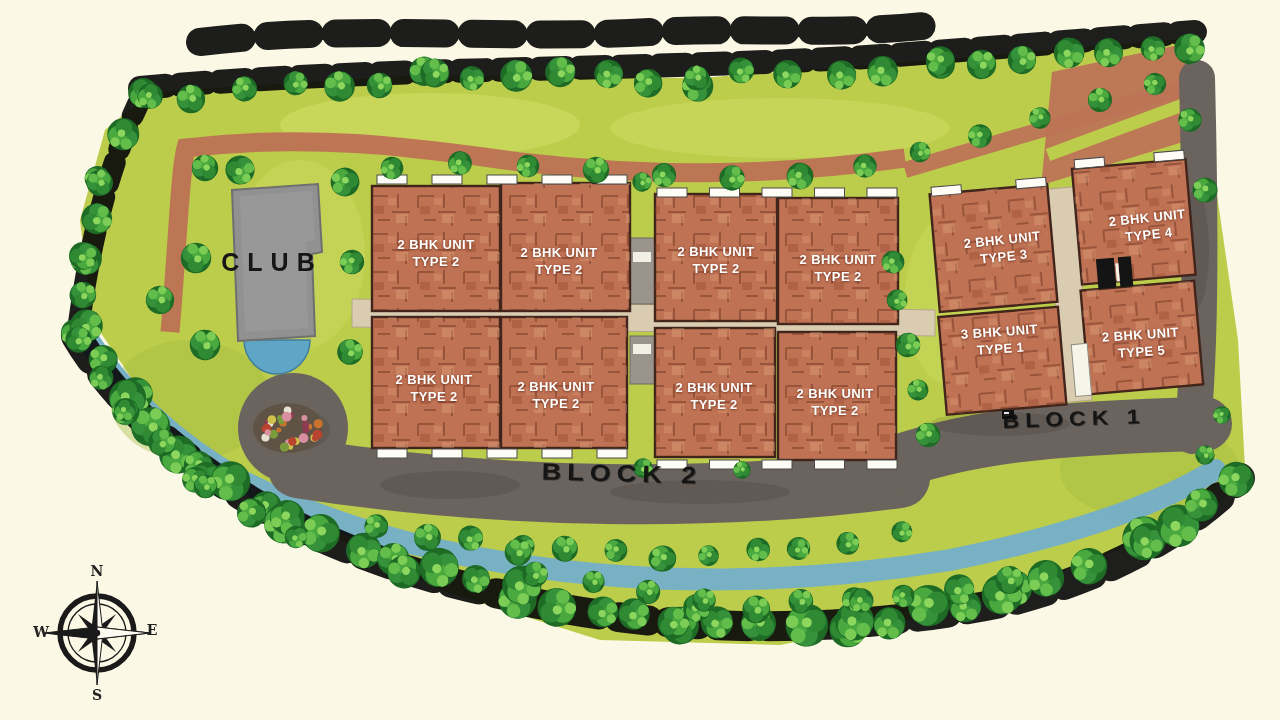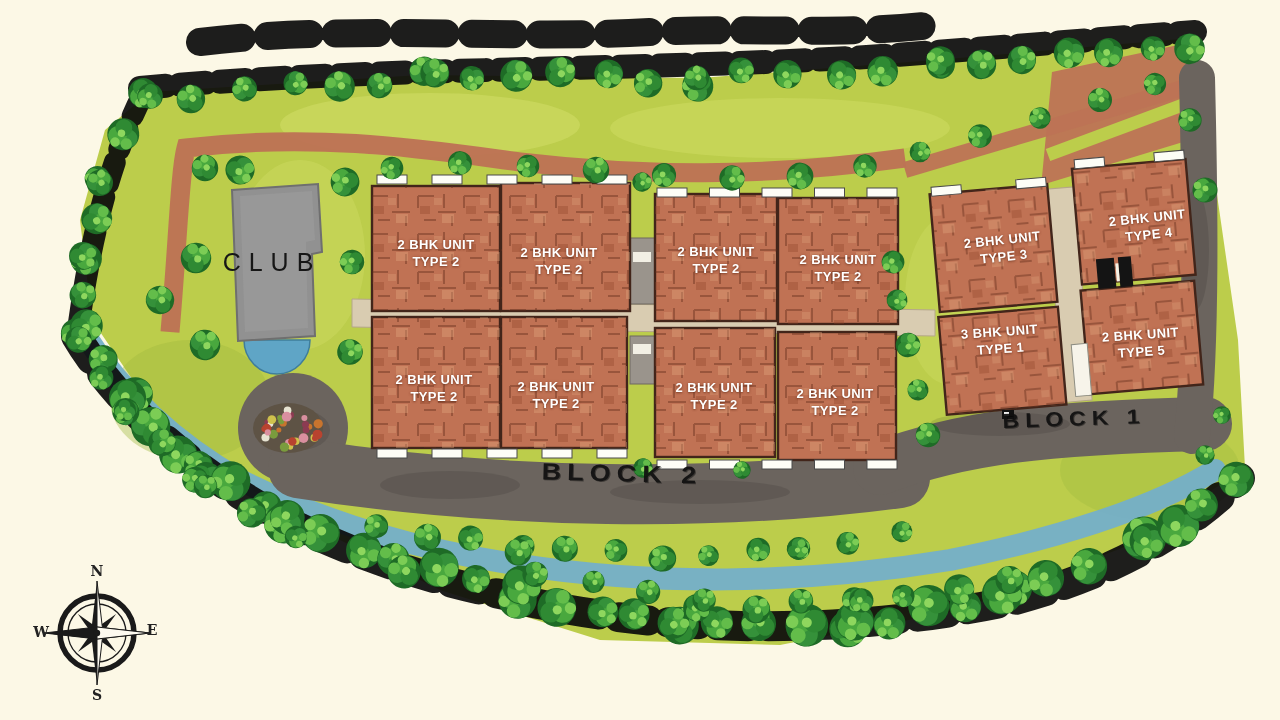--- a/index.html
+++ b/index.html
@@ -6,21 +6,21 @@
   body{background:#fcf8e6;font-family:"Liberation Sans",sans-serif;}
   .stage{position:relative;width:1280px;height:720px;background:#fcf8e6;overflow:hidden;}
   svg.map{position:absolute;left:0;top:0;width:1280px;height:720px;}
   .labels div{position:absolute;}
   .unit-label{transform:translate(-50%,-50%);color:#ffffff;font-weight:bold;font-size:13px;
     line-height:1.3;text-align:center;letter-spacing:.4px;white-space:nowrap;
     text-shadow:0 1px 2px rgba(90,40,20,.55), 0 0 3px rgba(120,50,30,.4);}
   .unit-label .l1,.unit-label .l2{position:static;}
   .road-label{transform:translate(-50%,-50%) scale(1,.88);font-weight:800;color:#0f0f0f;
     letter-spacing:6px;text-shadow:1px 1px 0 rgba(0,0,0,.45);white-space:nowrap;opacity:.92;}
-  .club-label{transform:translate(-50%,-50%);font-weight:400;font-size:25px;letter-spacing:8px;
+  .club-label{transform:translate(-50%,-50%);font-weight:700;font-size:25px;letter-spacing:8px;
     color:#161616;white-space:nowrap;}
   .compass-letter{transform:translate(-50%,-50%);font-family:"DejaVu Serif",serif;
     font-size:14px;font-weight:bold;color:#222;}
 </style>
 </head>
 <body>
 
 <div class="stage">
 
 <svg class="map" viewBox="0 0 1280 720">

